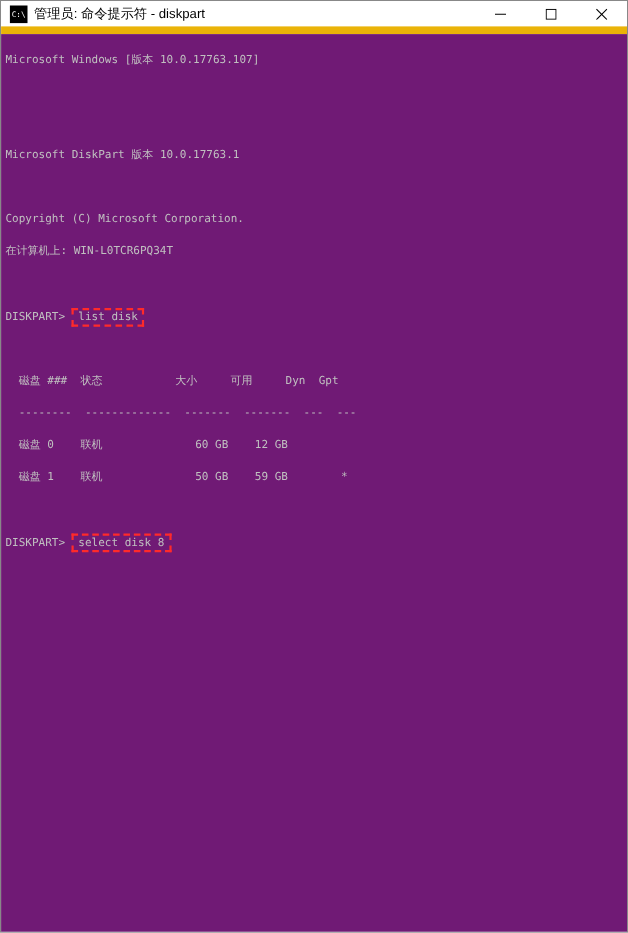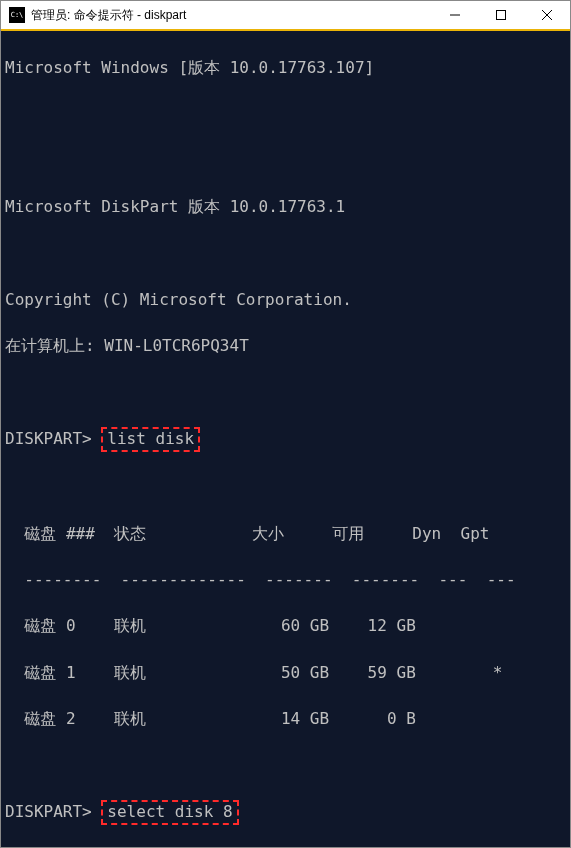--- a/index.html
+++ b/index.html
@@ -16,21 +16,21 @@
     background: #ffffff;
     border: 1px solid #888;
     display: flex;
     flex-direction: column;
   }
   .titlebar {
     height: 30px;
     background: #ffffff;
     display: flex;
     align-items: center;
-    border-bottom: 2px solid #eab308;
+    border-bottom: 7px solid #eab308;
   }
   .titlebar-icon {
     width: 16px;
     height: 16px;
     margin-left: 8px;
     margin-right: 6px;
     background: #000;
     position: relative;
     display: flex;
     align-items: center;
@@ -56,23 +56,23 @@
     width: 46px;
     height: 100%;
     display: flex;
     align-items: center;
     justify-content: center;
     font-size: 12px;
     color: #000;
   }
   .terminal {
     flex: 1;
-    background: #0f172a;
+    background: #701a75;
     color: #c0c0c0;
-    font-size: 16px;
+    font-size: 10px;
     line-height: 1.45;
     padding: 2px 4px;
     white-space: pre;
     font-family: "NSimSun", "SimSun", "Consolas", monospace;
     position: relative;
     overflow: hidden;
   }
   .line { white-space: pre; }
   .hl {
     border: 2px dashed #ff2a2a;
@@ -117,21 +117,20 @@
 <div class="line">&nbsp;</div>
 <div class="line">Copyright (C) Microsoft Corporation.</div>
 <div class="line">在计算机上: WIN-L0TCR6PQ34T</div>
 <div class="line">&nbsp;</div>
 <div class="line"><span>DISKPART&gt;</span> <span class="hl">list disk</span></div>
 <div class="line">&nbsp;</div>
 <div class="table-row">  磁盘 ###  状态           大小     可用     Dyn  Gpt</div>
 <div class="table-row">  --------  -------------  -------  -------  ---  ---</div>
 <div class="table-row">  磁盘 0    联机              60 GB    12 GB</div>
 <div class="table-row">  磁盘 1    联机              50 GB    59 GB        *</div>
-<div class="table-row">  磁盘 2    联机              14 GB      0 B</div>
 <div class="line">&nbsp;</div>
 <div class="line"><span>DISKPART&gt;</span> <span class="hl">select disk 8</span></div>
 <div class="line">&nbsp;</div>
 
 
 
 
 
 
 

